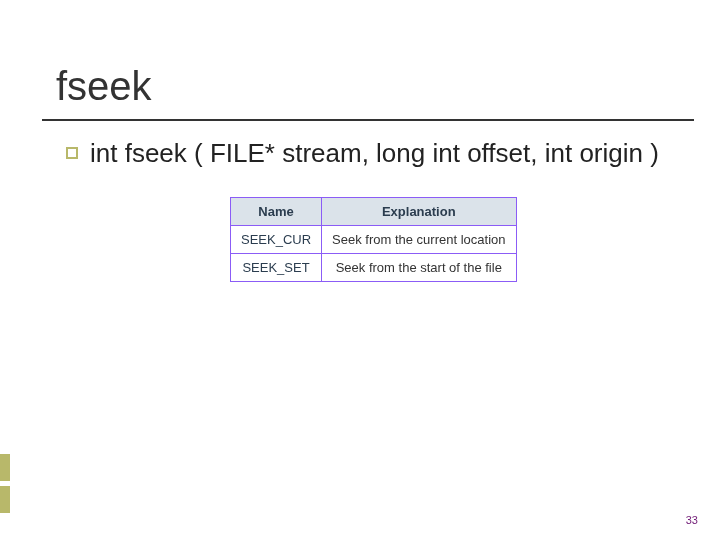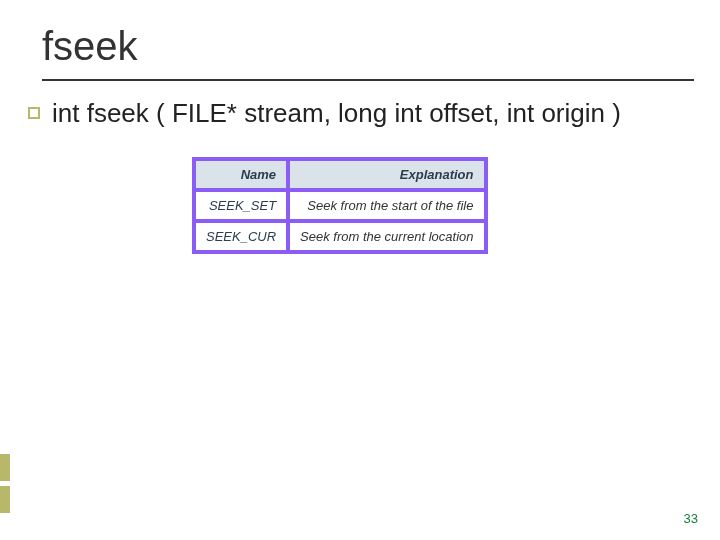--- a/index.html
+++ b/index.html
@@ -9,40 +9,41 @@
     height: 540px;
     background: #ffffff;
     font-family: Verdana, Geneva, sans-serif;
     color: #222;
     position: relative;
     overflow: hidden;
   }
   .title {
     font-size: 40px;
     color: #333;
-    padding: 24px 0 6px 42px;
+    padding: 24px 0 6px 56px;
     font-weight: 400;
+    margin-top: 40px;
   }
   .title-rule {
     border: none;
     border-top: 2px solid #333;
     margin: 4px 26px 0 42px;
   }
   .accent-bar {
     position: absolute;
     left: 0;
     top: 0;
     width: 10px;
     height: 38px;
     background: #b8b86a;
   }
   .accent-bar.pos1 { top: 454px; height: 27px; }
   .accent-bar.pos2 { top: 486px; height: 27px; }
   .body-area {
-    padding: 16px 32px 0 28px;
+    padding: 16px 32px 0 66px;
   }
   .bullet-item {
     display: flex;
     align-items: flex-start;
     margin-bottom: 26px;
   }
   .bullet-marker {
     width: 12px;
     height: 12px;
     border: 2px solid #b8b86a;
@@ -59,42 +60,41 @@
   .table-wrap {
     margin: 6px 0 0 164px;
   }
   table {
     border-collapse: collapse;
     font-family: Verdana, Geneva, sans-serif;
     font-size: 13px;
     background: #fff;
   }
   th, td {
-    border: 4px solid #8b5cf6;
+    border: 1px solid #8b5cf6;
     padding: 6px 10px;
-    text-align: right;
-    font-style: italic;
+    text-align: center;
   }
   th {
     background: #dbe3ea;
     color: #2b3d4f;
     font-weight: bold;
   }
   td.name-col {
     color: #2b3d4f;
   }
   td.exp-col {
     color: #333;
   }
   .slide-number {
     position: absolute;
     right: 22px;
     bottom: 14px;
-    font-size: 13px;
-    color: #15803d;
+    font-size: 11px;
+    color: #701a75;
   }
 </style>
 </head>
 <body>
 
 <div class="title">fseek</div>
 <hr class="title-rule">
 
 <div class="body-area">
 
@@ -107,26 +107,26 @@
   <div class="table-wrap">
     <table>
       <thead>
         <tr>
           <th>Name</th>
           <th>Explanation</th>
         </tr>
       </thead>
       <tbody>
         <tr>
+          <td class="name-col">SEEK_CUR</td>
+          <td class="exp-col">Seek from the current location</td>
+        </tr>
+        <tr>
           <td class="name-col">SEEK_SET</td>
           <td class="exp-col">Seek from the start of the file</td>
-        </tr>
-        <tr>
-          <td class="name-col">SEEK_CUR</td>
-          <td class="exp-col">Seek from the current location</td>
         </tr>
       </tbody>
     </table>
   </div>
 
 </div>
 
 <div class="accent-bar pos1"></div>
 <div class="accent-bar pos2"></div>
 

